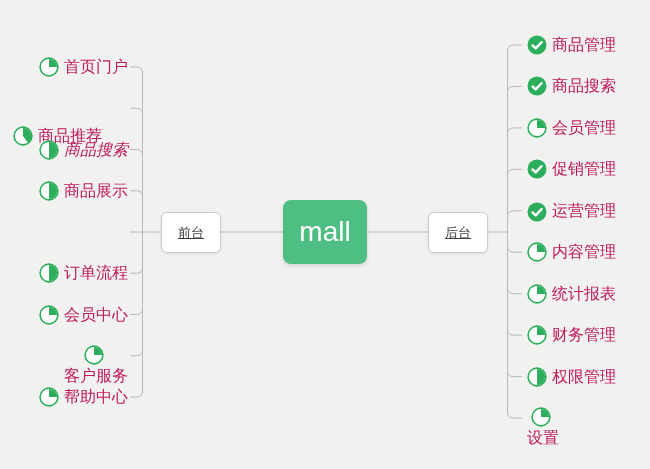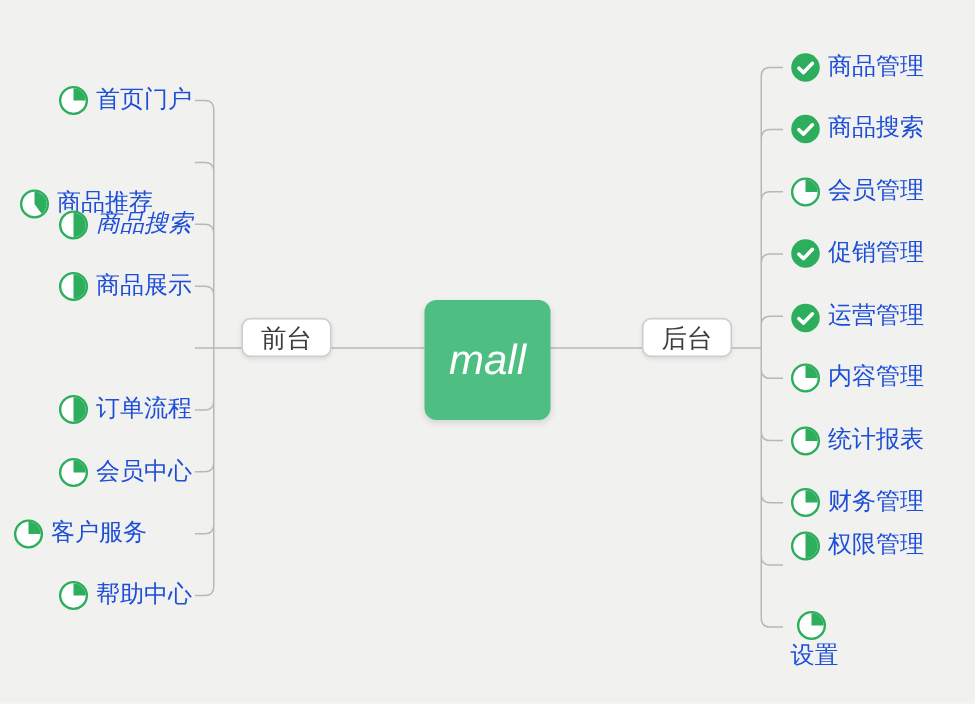--- a/index.html
+++ b/index.html
@@ -10,41 +10,41 @@
     overflow:hidden;
     font-family:"Liberation Sans","DejaVu Sans",sans-serif;
   }
   #connectors{position:absolute;left:0;top:0;width:650px;height:469px;}
   .node{
     position:absolute;
     display:flex;align-items:center;justify-content:center;
     box-sizing:border-box;
   }
   .root-node{
-    left:283px;top:200px;width:84px;height:80px;
+    left:283px;top:200px;width:84px;height:64px;
     border-radius:8px;
     color:#fff;font-size:28px;
     box-shadow:0 2px 4px rgba(0,0,0,.12);
-    font-style:italic;
   }
   .branch-node{
-    top:212px;width:60px;height:26px;
+    top:212px;width:60px;height:41px;
     background:#fff;border:1px solid #ccc;border-radius:6px;
-    font-size:17px;color:#3d3d3d;
+    font-size:13px;color:#3d3d3d;
     box-shadow:0 1px 3px rgba(0,0,0,.10);
+    text-decoration:underline;
   }
   #branch-left{left:161px;}
   #branch-right{left:428px;}
   .item{
     position:absolute;height:22px;
     display:flex;align-items:center;
     white-space:nowrap;
   }
   .item .icon{display:inline-flex;width:20px;height:20px;margin-right:5px;}
-  .item .label{font-size:16px;color:#1d4ed8;line-height:22px;}
+  .item .label{font-size:16px;color:#be185d;line-height:22px;}
 </style>
 </head>
 <body>
 
 <div class="canvas" style="background: rgb(241, 241, 239);">
   <svg id="connectors" viewBox="0 0 650 469" xmlns="http://www.w3.org/2000/svg">
       <path d="M142.5 73 V391 M130 67 H136.5 Q142.5 67 142.5 73 M130 108.25 H136.5 Q142.5 108.25 142.5 114.25 M130 149.5 H136.5 Q142.5 149.5 142.5 155.5 M130 190.75 H136.5 Q142.5 190.75 142.5 196.75 M130 232 H161 M130 273.25 H136.5 Q142.5 273.25 142.5 267.25 M130 314.5 H136.5 Q142.5 314.5 142.5 308.5 M130 355.75 H136.5 Q142.5 355.75 142.5 349.75 M130 397 H136.5 Q142.5 397 142.5 391 M221 232 H283 M367 232 H428 M507.5 51 V412 M488 232 H507.5 M522 45 H513.5 Q507.5 45 507.5 51 M522 86.4 H513.5 Q507.5 86.4 507.5 92.4 M522 127.9 H513.5 Q507.5 127.9 507.5 133.9 M522 169.3 H513.5 Q507.5 169.3 507.5 175.3 M522 210.8 H513.5 Q507.5 210.8 507.5 216.8 M522 252.2 H513.5 Q507.5 252.2 507.5 246.2 M522 293.7 H513.5 Q507.5 293.7 507.5 287.7 M522 335.1 H513.5 Q507.5 335.1 507.5 329.1 M522 376.6 H513.5 Q507.5 376.6 507.5 370.6 M522 418 H513.5 Q507.5 418 507.5 412 " fill="none" stroke="#b8b8b8" stroke-width="1"></path>
     </svg>
 
   <div class="node root-node" id="root-node" style="background: rgb(79, 190, 131); color: rgb(255, 255, 255);">mall</div>
@@ -99,21 +99,21 @@
     </div>
     <div class="item" style="top: 303.5px; right: 522px;">
       <span class="icon">
         <svg viewBox="0 0 20 20" width="20" height="20">
           <circle cx="10" cy="10" r="8.9" fill="#fff" stroke="#2cae5c" stroke-width="1.6"></circle>
           <path d="M10 10 L10 1.9 A8.1 8.1 0 0 1 18.10 10.00 Z" fill="#2cae5c"></path>
         </svg>
       </span>
       <span class="label">会员中心</span>
     </div>
-    <div class="item" style="top: 344.75px; right: 552px;">
+    <div class="item" style="top: 344.75px; right: 522px; flex-direction: column;">
       <span class="icon">
         <svg viewBox="0 0 20 20" width="20" height="20">
           <circle cx="10" cy="10" r="8.9" fill="#fff" stroke="#2cae5c" stroke-width="1.6"></circle>
           <path d="M10 10 L10 1.9 A8.1 8.1 0 0 1 18.10 10.00 Z" fill="#2cae5c"></path>
         </svg>
       </span>
       <span class="label">客户服务</span>
     </div>
     <div class="item" style="top: 386px; right: 522px;">
       <span class="icon">
@@ -189,21 +189,21 @@
     </div>
     <div class="item" style="top: 324.111px; left: 527px;">
       <span class="icon">
         <svg viewBox="0 0 20 20" width="20" height="20">
           <circle cx="10" cy="10" r="8.9" fill="#fff" stroke="#2cae5c" stroke-width="1.6"></circle>
           <path d="M10 10 L10 1.9 A8.1 8.1 0 0 1 18.10 10.00 Z" fill="#2cae5c"></path>
         </svg>
       </span>
       <span class="label">财务管理</span>
     </div>
-    <div class="item" style="top: 353px; left: 527px;">
+    <div class="item" style="top: 366px; left: 527px;">
       <span class="icon">
         <svg viewBox="0 0 20 20" width="20" height="20">
           <circle cx="10" cy="10" r="8.9" fill="#fff" stroke="#2cae5c" stroke-width="1.6"></circle>
           <path d="M10 10 L10 1.9 A8.1 8.1 0 0 1 10.00 18.10 Z" fill="#2cae5c"></path>
         </svg>
       </span>
       <span class="label">权限管理</span>
     </div>
     <div class="item" style="top: 407px; left: 527px; flex-direction: column;">
       <span class="icon">

